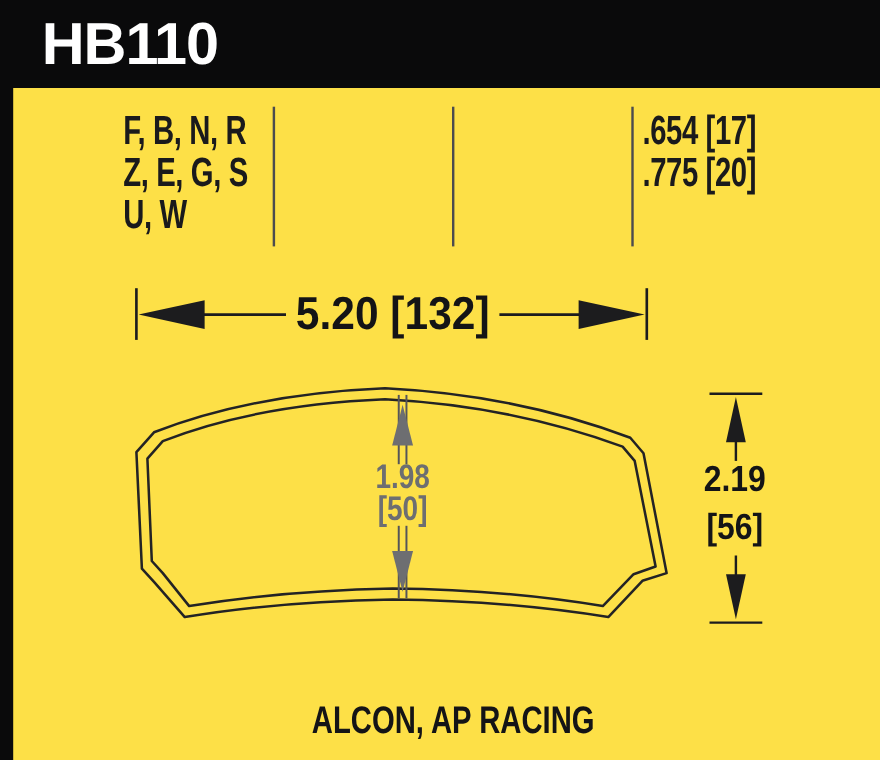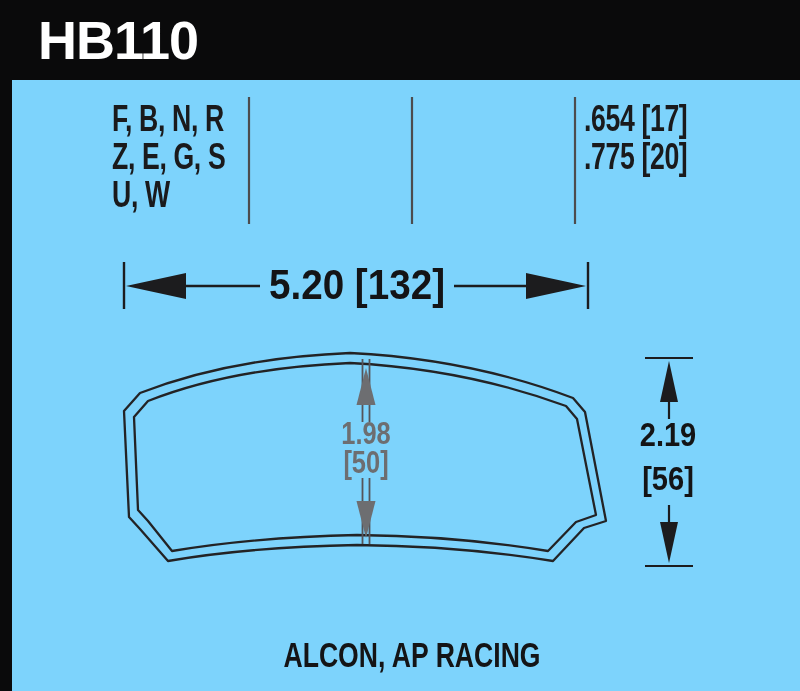--- a/index.html
+++ b/index.html
@@ -1,21 +1,21 @@
 <!DOCTYPE html>
 <html><head>
 <meta charset="utf-8">
 <style>
   * { margin: 0; padding: 0; box-sizing: border-box; }
   html, body { background: #ffffff; }
   #stage {
     position: relative;
     width: 800px;
     height: 691px;
-    background: #7dd3fc;
+    background: #fde047;
     overflow: hidden;
     font-family: "Liberation Sans", "DejaVu Sans", sans-serif;
   }
   
   .left-strip {
     position: absolute;
     left: 0; top: 0;
     width: 12px; height: 691px;
     background: #0a0a0b;
   }

